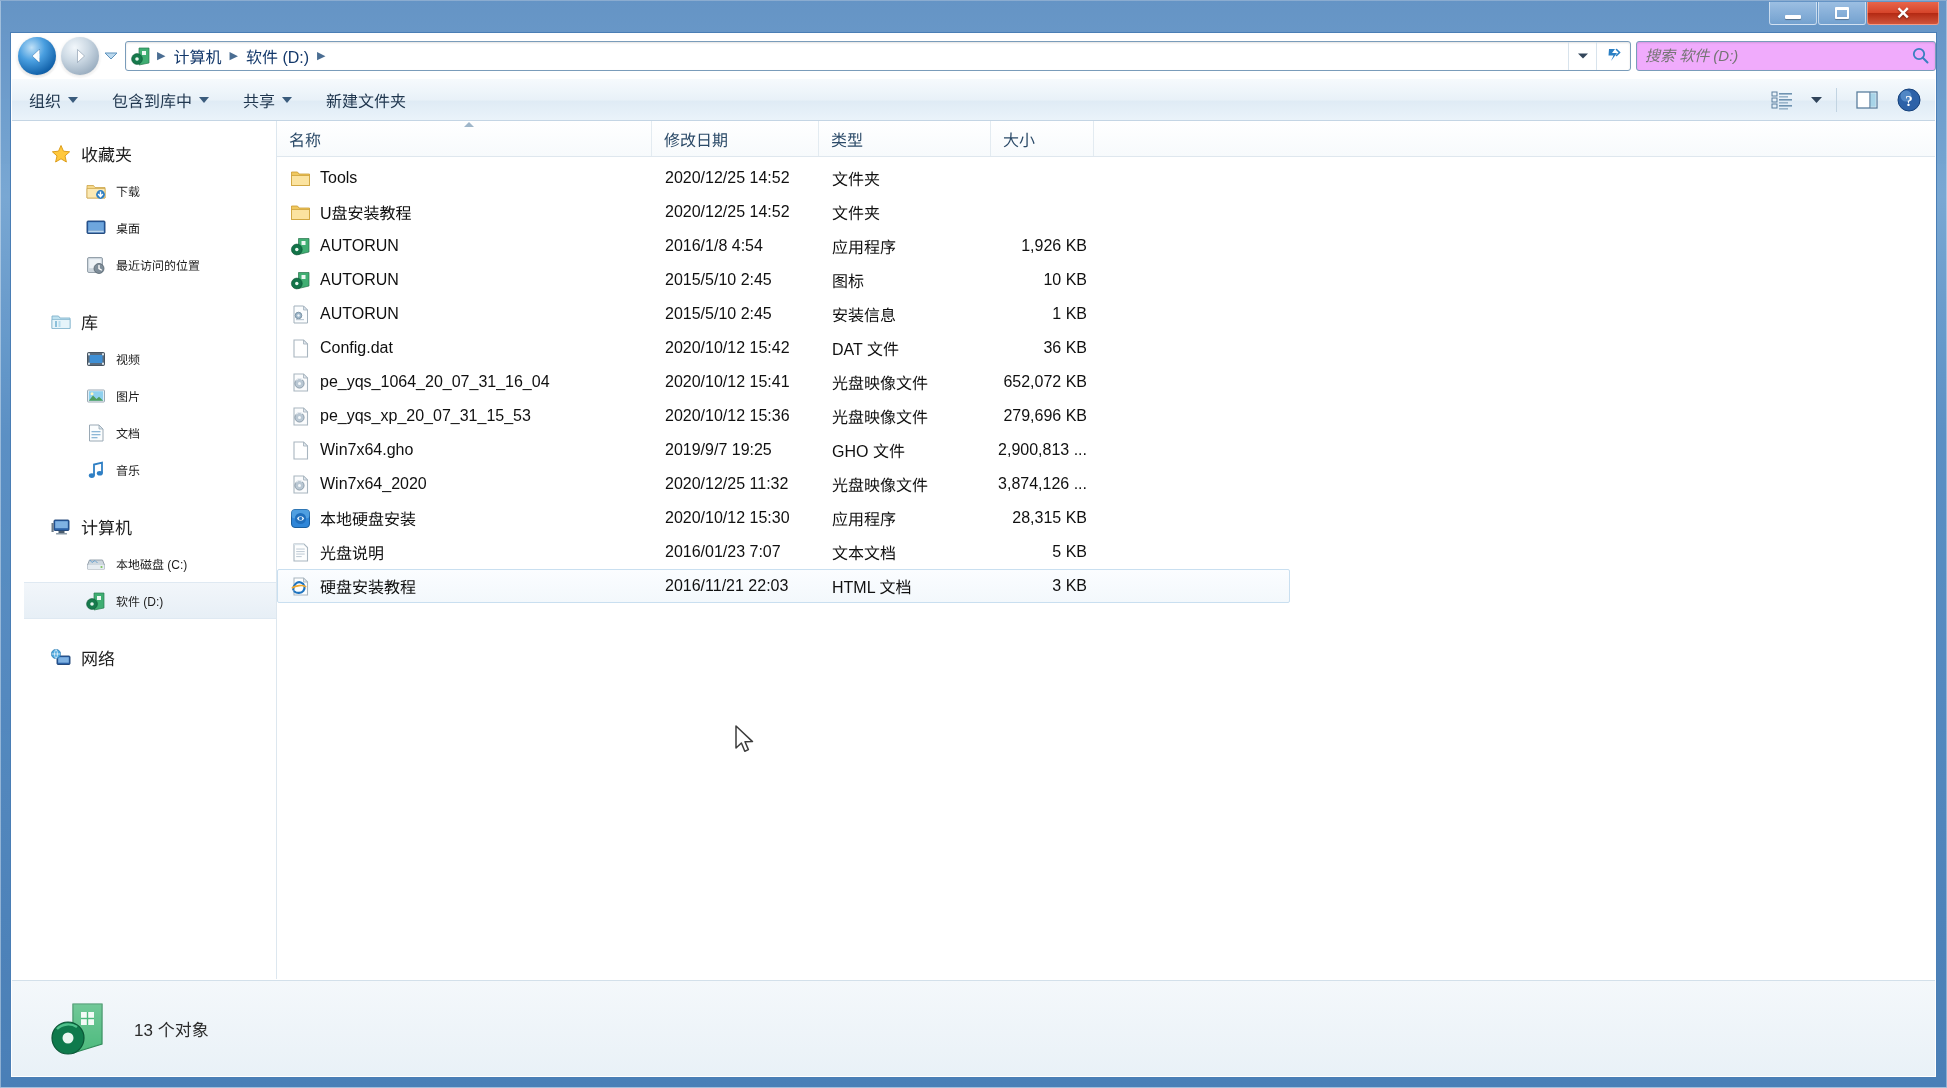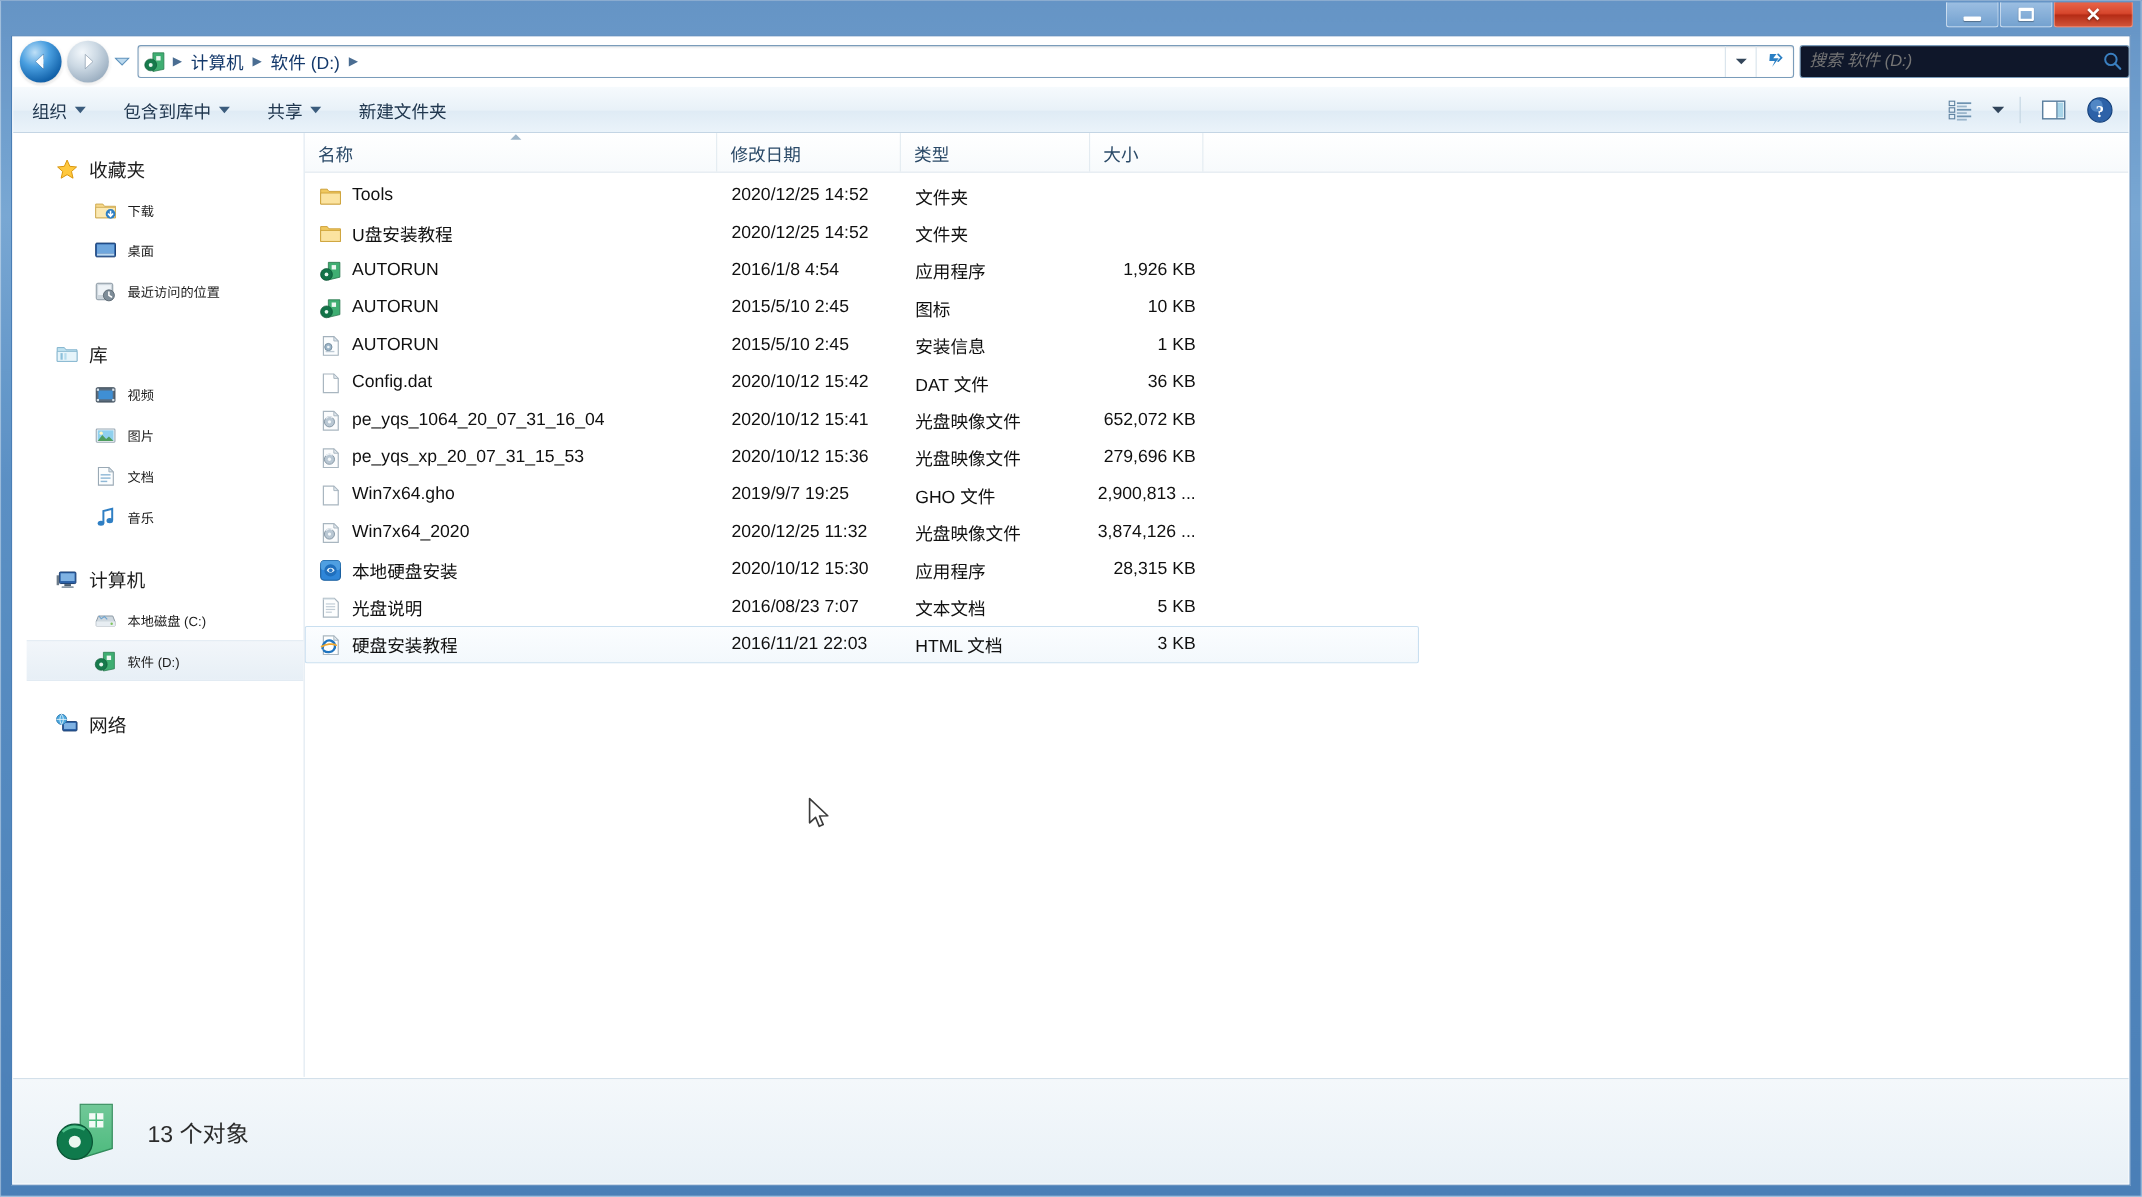--- a/index.html
+++ b/index.html
@@ -134,21 +134,21 @@
     border-left: 1px solid #d8e3ec;
   }
   .addr-refresh {
     width: 34px; height: 100%;
     display: flex; align-items: center; justify-content: center;
     border-left: 1px solid #d8e3ec;
   }
 
   .searchbox {
     margin-left: 5px; width: 300px; height: 30px; flex: none;
-    background: #0f172a; border: 1px solid #7a9cba; border-radius: 3px;
+    background: #f0abfc; border: 1px solid #7a9cba; border-radius: 3px;
     display: flex; align-items: center;
     box-shadow: inset 0 1px 2px rgba(0,0,0,0.12);
   }
   .searchbox input {
     flex: 1; border: none; outline: none;
     font-size: 15px; font-style: italic; color: #6b6b6b;
     padding: 0 8px; background: transparent;
     font-family: "Liberation Sans","DejaVu Sans",sans-serif;
   }
   .search-ico { width: 30px; display: flex; align-items: center; justify-content: center; }
@@ -251,21 +251,21 @@
   .c-size { width: 103px; text-align: right; padding-right: 8px; padding-left: 0; }
   .fico { width: 21px; height: 21px; flex: none; display: block; }
 
   
   #statusbar {
     position: absolute; left: 12px; bottom: 12px; right: 12px; height: 96px;
     background: linear-gradient(180deg,#f4f8fb 0%,#e9f1f7 100%);
     border-top: 1px solid #d3e0ea;
     display: flex; align-items: center; padding-left: 36px; gap: 24px;
   }
-  .status-text { font-size: 21px; color: #2b2b2b; }
+  .status-text { font-size: 17px; color: #2b2b2b; }
 
   
   #cursor { position: absolute; left: 733px; top: 724px; pointer-events: none; }
 </style>
 </head>
 <body>
 
 <div id="window">
   <div class="frame-glass"></div>
   <div class="frame-inner-edge"></div>
@@ -715,21 +715,21 @@
               <svg class="fico" viewBox="0 0 21 21">
                 <path d="M4 2 L14 2 L17.5 5.5 L17.5 19 L4 19 Z" fill="#fdfefe" stroke="#a9b6c0" stroke-width="1.1"></path>
                 <path d="M4 2 L14 2 L14 3.2 L4 3.2 Z" fill="#d9e3ea"></path>
                 <rect x="6.2" y="6.5" width="8.5" height="1.1" fill="#c3ced7"></rect>
                 <rect x="6.2" y="9" width="8.5" height="1.1" fill="#c3ced7"></rect>
                 <rect x="6.2" y="11.5" width="8.5" height="1.1" fill="#c3ced7"></rect>
                 <rect x="6.2" y="14" width="5.5" height="1.1" fill="#c3ced7"></rect>
               </svg>
               <span>光盘说明</span>
             </div>
-            <div class="cell c-date">2016/08/23 7:07</div>
+            <div class="cell c-date">2016/01/23 7:07</div>
             <div class="cell c-type">文本文档</div>
             <div class="cell c-size">5 KB</div>
           </div>
           <div class="row selected">
             <div class="cell c-name">
               <svg class="fico" viewBox="0 0 21 21">
                 <path d="M4 2 L13.5 2 L17.5 6 L17.5 19 L4 19 Z" fill="#fdfefe" stroke="#a9b6c0" stroke-width="1.1"></path>
                 <path d="M13.5 2 L13.5 6 L17.5 6 Z" fill="#e2eaf0" stroke="#a9b6c0" stroke-width="0.9"></path>
                 <path d="M3.2 13.6 C3.2 8.6 7.2 5.2 10.8 6.4 C14.6 7.6 15.6 12 13.4 14.8 C11.4 17.4 6.8 17.6 4.4 15.4" fill="none" stroke="#1f74c0" stroke-width="2.1" stroke-linecap="round"></path>
                 <path d="M2.4 11.8 C6 9.6 12.4 8.6 15.6 10.6" fill="none" stroke="#f0a830" stroke-width="1.7" stroke-linecap="round"></path>

